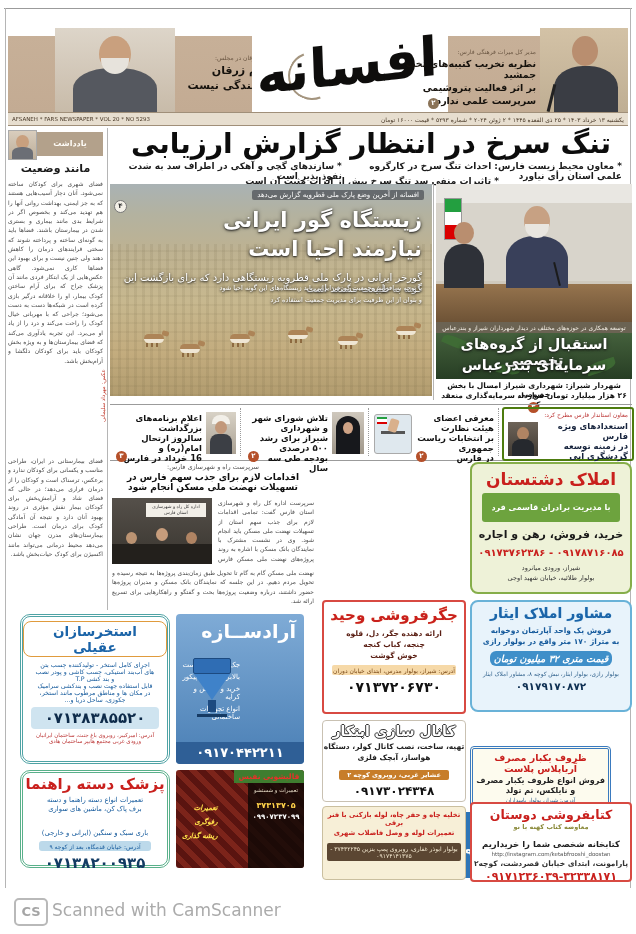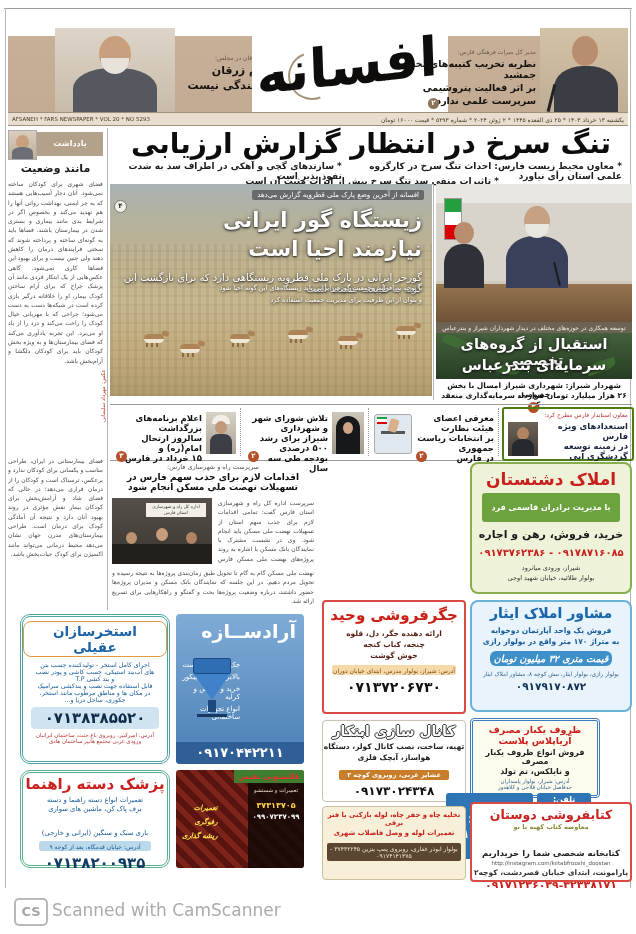--- a/index.html
+++ b/index.html
@@ -239,21 +239,21 @@
 
   <div class="abs" style="left:112px;top:407px;width:126px;height:50px;">
     <div class="abs photo" style="right:2px;top:5px;width:30px;height:42px;background:linear-gradient(180deg,#d8d2c6,#aaa193);">
       <div class="abs" style="left:6px;top:3px;width:18px;height:9px;background:#f2efe8;border-radius:8px 8px 0 0;"></div>
       <div class="sil-head" style="left:9px;top:9px;width:12px;height:13px;background:#c2987a;"></div>
       <div class="abs" style="left:4px;top:22px;width:22px;height:20px;background:#3c3f45;border-radius:8px 8px 0 0;"></div>
     </div>
     <div class="abs fa r" style="right:36px;top:6px;width:88px;">
       <div class="b" style="font-size:8.5px;color:#111;">اعلام برنامه‌های بزرگداشت</div>
       <div class="b" style="font-size:8.5px;color:#111;">سالروز ارتحال امام(ره) و</div>
-      <div class="b" style="font-size:8.5px;color:#111;">۱۵ خرداد در فارس</div>
+      <div class="b" style="font-size:8.5px;color:#111;">16 خرداد در فارس</div>
     </div>
     <div class="abs badge" style="left:4px;top:44px;">۳</div>
   </div>
 
   <div class="abs fa c" style="left:110px;top:463px;width:206px;font-size:6.5px;color:#555;">سرپرست راه و شهرسازی فارس:</div>
   <div class="abs fa b c" style="left:110px;top:472px;width:206px;font-size:9px;color:#0e0e0e;">اقدامات لازم برای جذب سهم فارس در تسهیلات نهضت ملی مسکن انجام شود</div>
   <div class="abs photo" style="left:112px;top:498px;width:100px;height:66px;background:linear-gradient(180deg,#55504a,#39352f);">
     <div class="abs fa c" style="right:6px;top:5px;width:58px;background:#f2efe8;color:#333;font-size:4.5px;line-height:1.3;padding:1px;">
       <div>اداره کل راه و شهرسازی</div>
       <div>استان فارس</div>
@@ -295,42 +295,42 @@
   </div>
 
   <div class="abs adbox ad-plain fa c" style="left:322px;top:720px;width:144px;height:82px;">
     <div class="b outline-title" style="font-size:14px;margin-top:2px;">کانال سازی ابتکار</div>
     <div class="b" style="font-size:7.5px;color:#222;margin-top:3px;">تهیه، ساخت، نصب کانال کولر، دستگاه</div>
     <div class="b" style="font-size:7.5px;color:#222;margin-top:2px;">هواساز، آبچک فلزی</div>
     <div class="b" style="font-size:6.5px;color:#fff;background:#c77d2a;display:inline-block;padding:1px 8px;border-radius:2px;margin-top:4px;">عشایر غربی، روبروی کوچه ۲</div>
     <div class="b" style="font-size:12px;color:#111;letter-spacing:3px;margin-top:3px;">۰۹۱۷۳۰۲۴۳۴۸</div>
   </div>
 
-  <div class="abs adbox ad-aria fa c" style="left:470px;top:718px;width:130px;height:80px;">
+  <div class="abs adbox ad-aria fa c" style="left:470px;top:746px;width:141px;height:80px;">
     <div class="b" style="font-size:9.5px;color:#c9201d;margin-top:3px;">ظروف یکبار مصرف آریاپلاس پلاست</div>
     <div class="b" style="font-size:8px;color:#222;margin-top:2px;">فروش انواع ظروف یکبار مصرف</div>
     <div class="b" style="font-size:8px;color:#222;margin-top:1px;">و نایلکس، تم تولد</div>
     <div style="font-size:5.5px;color:#2e5f8a;margin-top:2px;">آدرس: شیراز، بولوار پاسداران</div>
     <div style="font-size:5.5px;color:#2e5f8a;">حدفاصل خیابان فلاحی و کلاهدوز</div>
     <div style="display:flex;gap:4px;margin:3px 6px 0;">
       <div class="bluebar b" style="flex:1;font-size:8px;padding:1.5px 0;">تلفن: ۰۷۱۳۸۴۷۷۴۴۹</div>
       <div class="bluebar b" style="flex:1;font-size:13px;padding:18px 0;">همراه: ۰۹۱۷۳۰۸۱۴۶۳</div>
     </div>
   </div>
 
   <div class="abs adbox ad-pak fa" style="left:322px;top:806px;width:144px;height:74px;">
     <div class="b c" style="font-size:6.8px;color:#c9201d;margin-top:4px;">تخلیه چاه و حفر چاه، لوله بازکنی با فنر برقی</div>
     <div class="b c" style="font-size:6.8px;color:#c9201d;margin-top:2px;">تعمیرات لوله و وصل فاضلاب شهری</div>
     <div class="c" style="font-size:6px;color:#f3e8cf;background:#5b4632;margin:6px 4px 0;padding:2px 0;border-radius:2px;">بولوار ابوذر غفاری، روبروی پمپ بنزین  ۳۷۴۳۲۲۴۵ - ۰۹۱۷۴۱۴۱۳۷۵</div>
   </div>
 
   <div class="abs adbox ad-white-red fa c" style="left:470px;top:802px;width:162px;height:80px;">
     <div class="b" style="font-size:12.5px;color:#c9201d;margin-top:3px;">کتابفروشی دوستان</div>
     <div class="b" style="font-size:6.5px;color:#8a8a3a;margin-top:1px;">معاوضه کتاب کهنه با نو</div>
-    <div class="b" style="font-size:8.5px;color:#222;margin-top:17px;">کتابخانه شخصی شما را خریداریم</div>
+    <div class="b" style="font-size:8.5px;color:#222;margin-top:8px;">کتابخانه شخصی شما را خریداریم</div>
     <div style="font-size:5.5px;color:#555;direction:ltr;margin-top:2px;">http://instagram.com/ketabfrooshi_doostan</div>
     <div class="b" style="font-size:7.5px;color:#333;margin-top:2px;">پارامونت، ابتدای خیابان قصردشت، کوچه۲</div>
     <div class="b" style="font-size:11px;color:#c9201d;margin-top:2px;">۰۹۱۷۱۲۳۶۰۳۹-۳۲۳۳۸۱۷۱</div>
   </div>
 
   <div class="abs adbox ad-teal fa c" style="left:20px;top:614px;width:150px;height:150px;">
     <div class="b" style="font-size:13.5px;color:#1b64a8;border:1.5px solid #e09b3d;border-radius:8px;display:inline-block;padding:1px 10px;margin-top:4px;">استخرسازان عقیلی</div>
     <div style="font-size:6.3px;color:#155a9c;margin-top:4px;">اجرای کامل استخر - تولیدکننده چسب بتن</div>
     <div style="font-size:6.3px;color:#155a9c;">های آب‌بند استیکی، چسب کاشی و پودر نصب</div>
     <div style="font-size:6.3px;color:#155a9c;">و بند کشی T.P</div>

